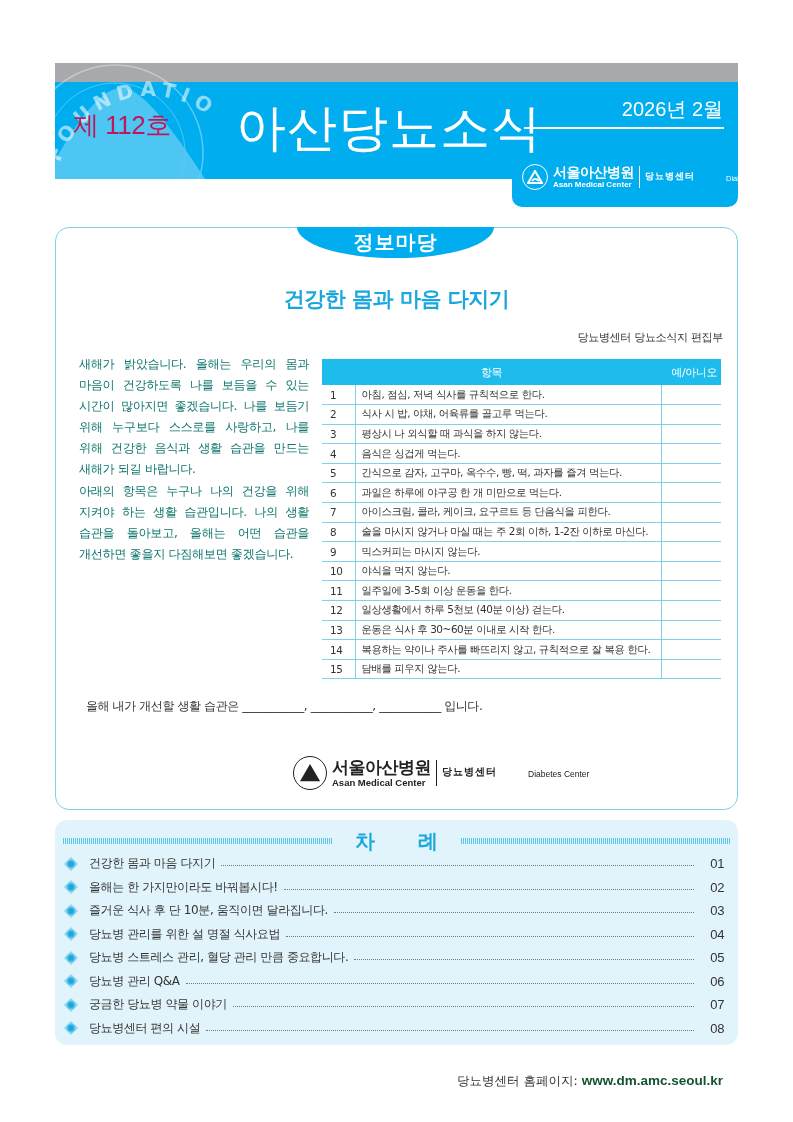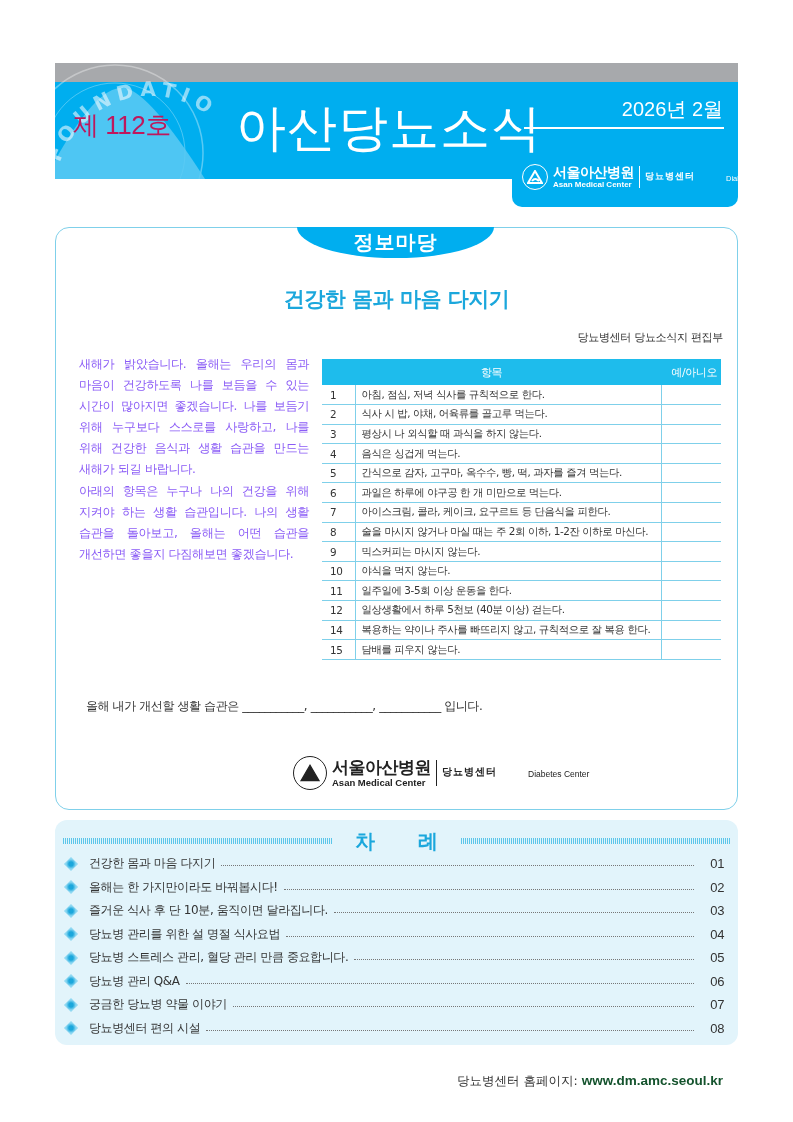--- a/index.html
+++ b/index.html
@@ -30,21 +30,21 @@
   .amc-logo .center .cen { font-size: 7.5px; margin-top: 3px; font-family: "Liberation Sans", sans-serif; margin-left: 31px; }
   .logo-hdr { left: 522px; top: 164px; color: #fff; }
 
   
   .card { position: absolute; left: 55px; top: 227px; width: 683px; height: 583px; border: 1.5px solid #7fd0ea; border-radius: 14px; background: #fff; }
   .section-tab { position: absolute; left: 297px; top: 227px; width: 197px; height: 31px; background: #00aeef; border-radius: 0 0 100px 100px / 0 0 32px 32px; display: flex; align-items: center; justify-content: center; }
   .section-tab span { color: #fff; font-size: 20px; font-weight: bold; letter-spacing: 1px; }
   .article-title { position: absolute; left: 55px; width: 683px; top: 285px; text-align: center; font-size: 21px; font-weight: bold; color: #1ba7dc; letter-spacing: -0.5px; }
   .byline { position: absolute; right: 70px; top: 330px; font-size: 11px; color: #333; letter-spacing: -0.3px; }
 
-  .intro { position: absolute; left: 79px; top: 354px; width: 230px; font-size: 12.2px; line-height: 21.1px; color: #8b5cf6; text-align: justify; letter-spacing: -0.4px; word-break: keep-all; }
+  .intro { position: absolute; left: 79px; top: 354px; width: 230px; font-size: 12.2px; line-height: 21.1px; color: #0f766e; text-align: justify; letter-spacing: -0.4px; word-break: keep-all; }
   .intro p { margin: 0; }
 
   table.check { position: absolute; left: 322px; top: 359px; width: 399px; border-collapse: collapse; font-size: 10.4px; color: #333; letter-spacing: -0.4px; }
   table.check th { background: #1ebcec; color: #fff; font-weight: normal; height: 26px; font-size: 11px; padding: 0; }
   table.check th.col-item { text-align: center; }
   table.check th.col-yn { text-align: right; padding-right: 4px; width: 60px; }
   table.check td { height: 19.6px; border-bottom: 1.5px solid #7fd0ea; padding: 0; white-space: nowrap; }
   table.check td.no { width: 33px; padding-left: 8px; border-right: 1.5px solid #7fd0ea; }
   table.check td.txt { padding-left: 6px; border-right: 1.5px solid #7fd0ea; }
   table.check td.yn { width: 60px; }
@@ -192,20 +192,25 @@
         <td class="no">11</td>
         <td class="txt">일주일에 3-5회 이상 운동을 한다.</td>
         <td class="yn"></td>
       </tr>
       <tr>
         <td class="no">12</td>
         <td class="txt">일상생활에서 하루 5천보 (40분 이상) 걷는다.</td>
         <td class="yn"></td>
       </tr>
       <tr>
+        <td class="no">13</td>
+        <td class="txt">운동은 식사 후 30~60분 이내로 시작 한다.</td>
+        <td class="yn"></td>
+      </tr>
+      <tr>
         <td class="no">14</td>
         <td class="txt">복용하는 약이나 주사를 빠뜨리지 않고, 규칙적으로 잘 복용 한다.</td>
         <td class="yn"></td>
       </tr>
       <tr>
         <td class="no">15</td>
         <td class="txt">담배를 피우지 않는다.</td>
         <td class="yn"></td>
       </tr>
     </tbody>

